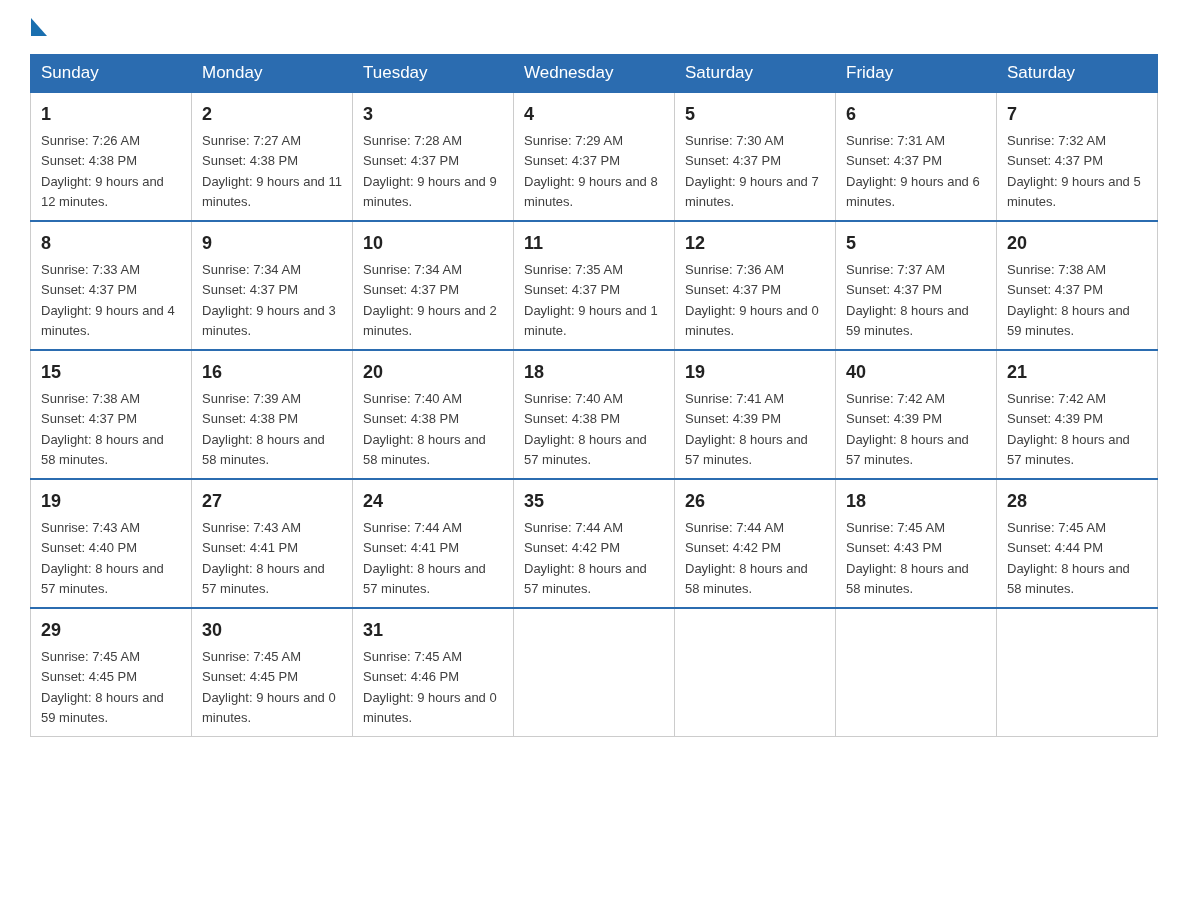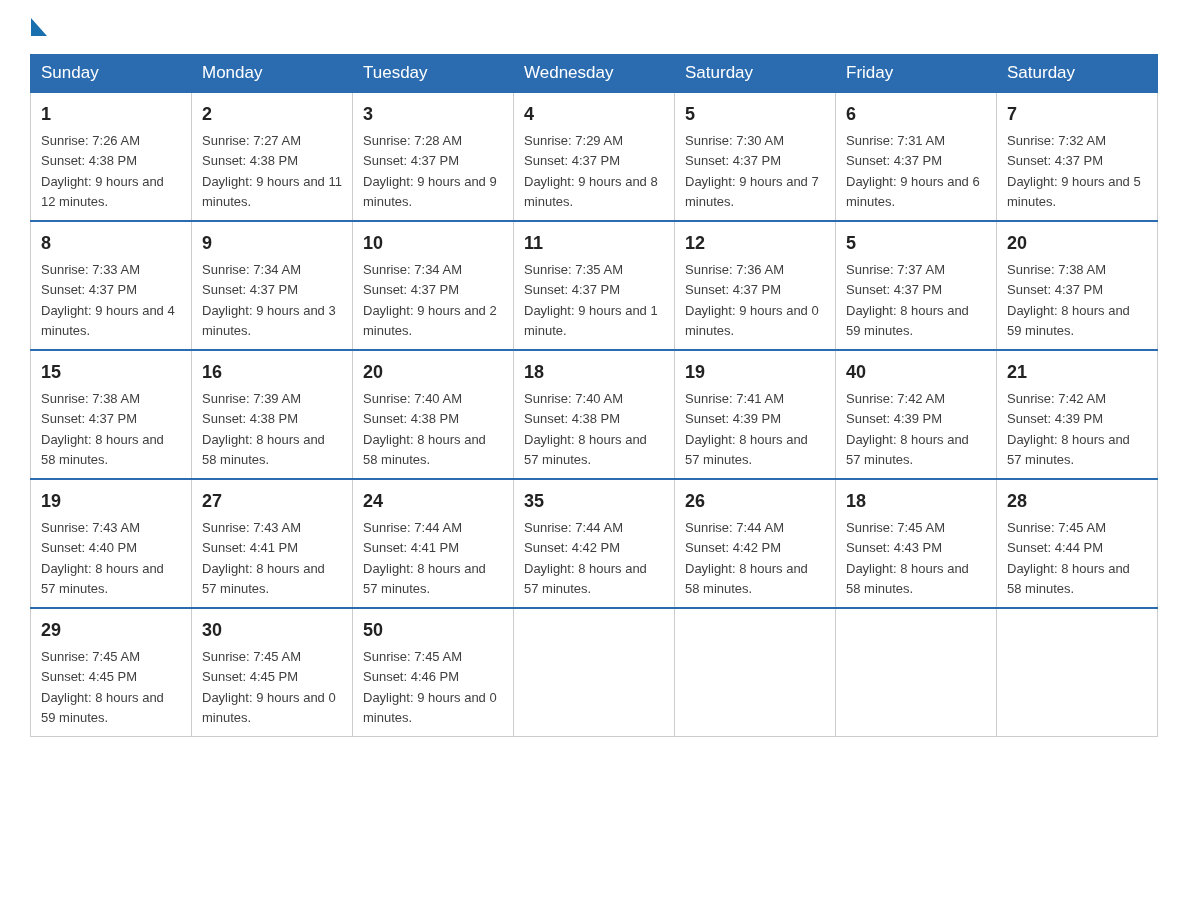--- a/index.html
+++ b/index.html
@@ -203,21 +203,21 @@
         <td><span class="day-num">18</span>
         <span class="day-info">Sunrise: 7:45 AM<br>Sunset: 4:43 PM<br>Daylight: 8 hours and 58 minutes.</span></td>
         <td><span class="day-num">28</span>
         <span class="day-info">Sunrise: 7:45 AM<br>Sunset: 4:44 PM<br>Daylight: 8 hours and 58 minutes.</span></td>
       </tr>
       <tr>
         <td><span class="day-num">29</span>
         <span class="day-info">Sunrise: 7:45 AM<br>Sunset: 4:45 PM<br>Daylight: 8 hours and 59 minutes.</span></td>
         <td><span class="day-num">30</span>
         <span class="day-info">Sunrise: 7:45 AM<br>Sunset: 4:45 PM<br>Daylight: 9 hours and 0 minutes.</span></td>
-        <td><span class="day-num">50</span>
+        <td><span class="day-num">31</span>
         <span class="day-info">Sunrise: 7:45 AM<br>Sunset: 4:46 PM<br>Daylight: 9 hours and 0 minutes.</span></td>
         <td class="empty-cell"></td>
         <td class="empty-cell"></td>
         <td class="empty-cell"></td>
         <td class="empty-cell"></td>
       </tr>
     </tbody>
 </table>
 
 </body></html>

